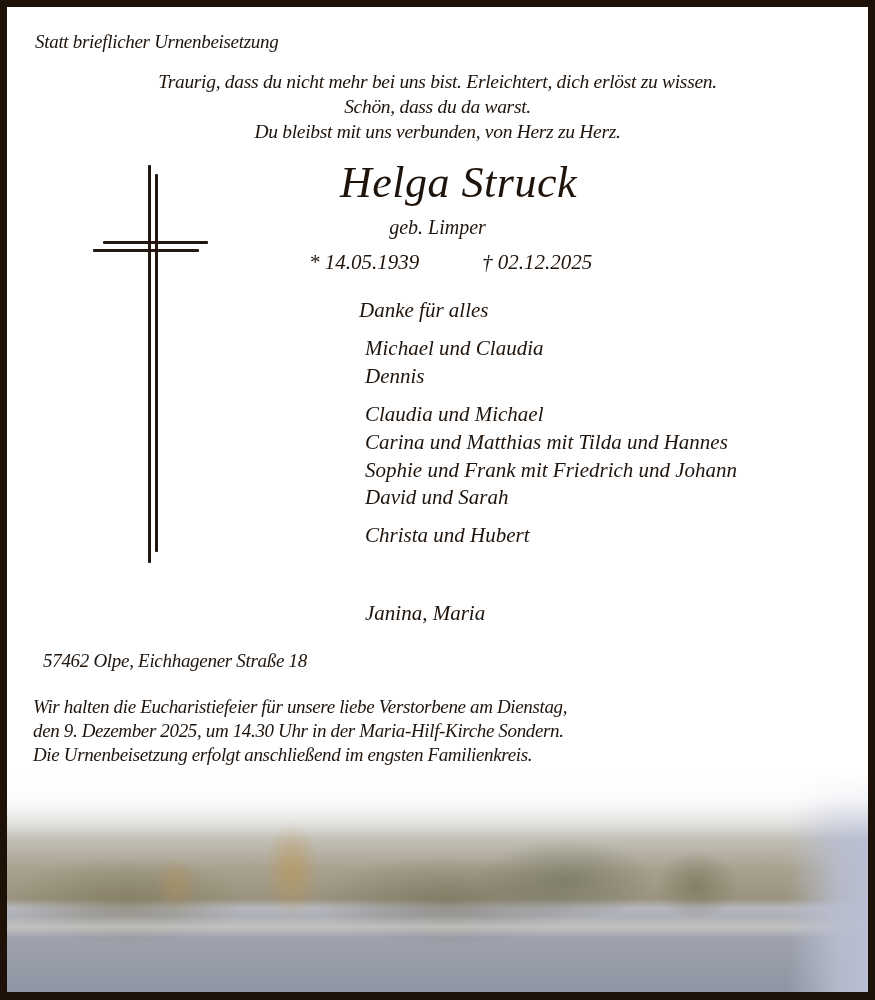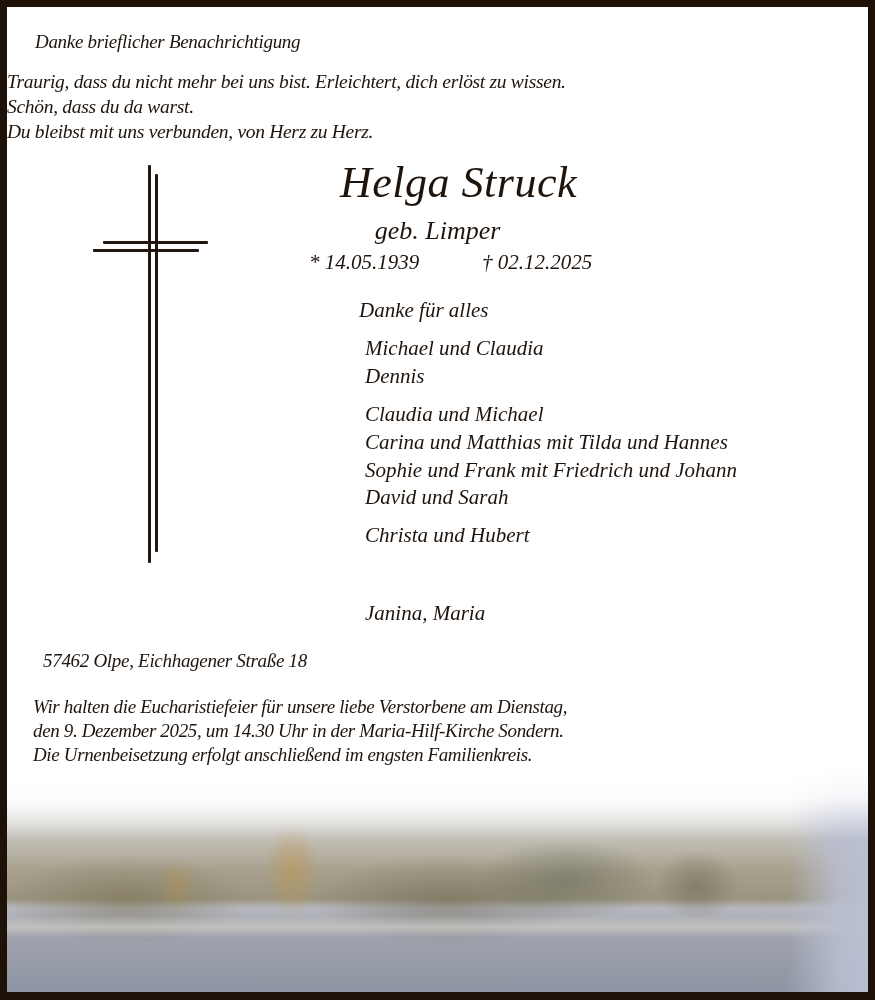--- a/index.html
+++ b/index.html
@@ -9,23 +9,23 @@
     font-family: "Liberation Serif", "DejaVu Serif", serif;
     color: #1f140c;
   }
   .frame {
     position: absolute; left: 7px; top: 7px;
     width: 861px; height: 985px;
     background: #ffffff; overflow: hidden;
   }
   .abs { position: absolute; white-space: nowrap; font-style: italic; }
   .intro { left: 28px; top: 24px; font-size: 19px; letter-spacing: -0.3px; }
-  .poem { left: 0; width: 861px; font-size: 19.5px; letter-spacing: -0.3px; }
+  .poem { left: 0; width: 861px; text-align: center; font-size: 19.5px; letter-spacing: -0.3px; }
   .name { left: 0; width: 861px; text-align: center; top: 150px; font-size: 44px; letter-spacing: 0.5px; padding-left: 8px; margin-left: 13px; }
-  .maiden { left: 0; width: 861px; text-align: center; top: 209px; font-size: 26px; }
+  .maiden { left: 0; width: 861px; text-align: center; top: 209px; font-size: 20px; }
   .dates { top: 243px; font-size: 21px; margin-left: 20px; }
   .born { left: 282px; }
   .died { left: 455px; }
   .thanks { left: 352px; top: 291px; font-size: 21px; }
   .fam { left: 358px; font-size: 21px; }
   .addr { left: 36px; top: 643px; font-size: 19px; letter-spacing: -0.3px; }
   .svc { left: 26px; font-size: 19px; letter-spacing: -0.35px; }
 
   .cross { position: absolute; }
   .cross .v, .cross .h { position: absolute; background: #231710; border-radius: 1px; }
@@ -55,21 +55,21 @@
   .photo .right-fog {
     position: absolute; right: 0; top: 0; width: 80px; height: 222px;
     background: linear-gradient(to right, rgba(190,195,210,0) 0%, rgba(185,190,208,0.85) 60%, #b9bfd2 100%);
   }
 </style>
 </head>
 <body>
 
 <div class="frame">
 
-  <div class="abs intro">Danke brieflicher Benachrichtigung</div>
+  <div class="abs intro">Statt brieflicher Urnenbeisetzung</div>
 
   <div class="abs poem" style="top:64px">Traurig, dass du nicht mehr bei uns bist. Erleichtert, dich erlöst zu wissen.</div>
   <div class="abs poem" style="top:89px">Schön, dass du da warst.</div>
   <div class="abs poem" style="top:114px">Du bleibst mit uns verbunden, von Herz zu Herz.</div>
 
   <div class="cross">
     <div class="v" style="left:141px; top:158px; width:3px; height:398px;"></div>
     <div class="v" style="left:148px; top:167px; width:3px; height:378px;"></div>
     <div class="h" style="left:96px; top:234px; width:105px; height:3px;"></div>
     <div class="h" style="left:86px; top:242px; width:106px; height:3px;"></div>

